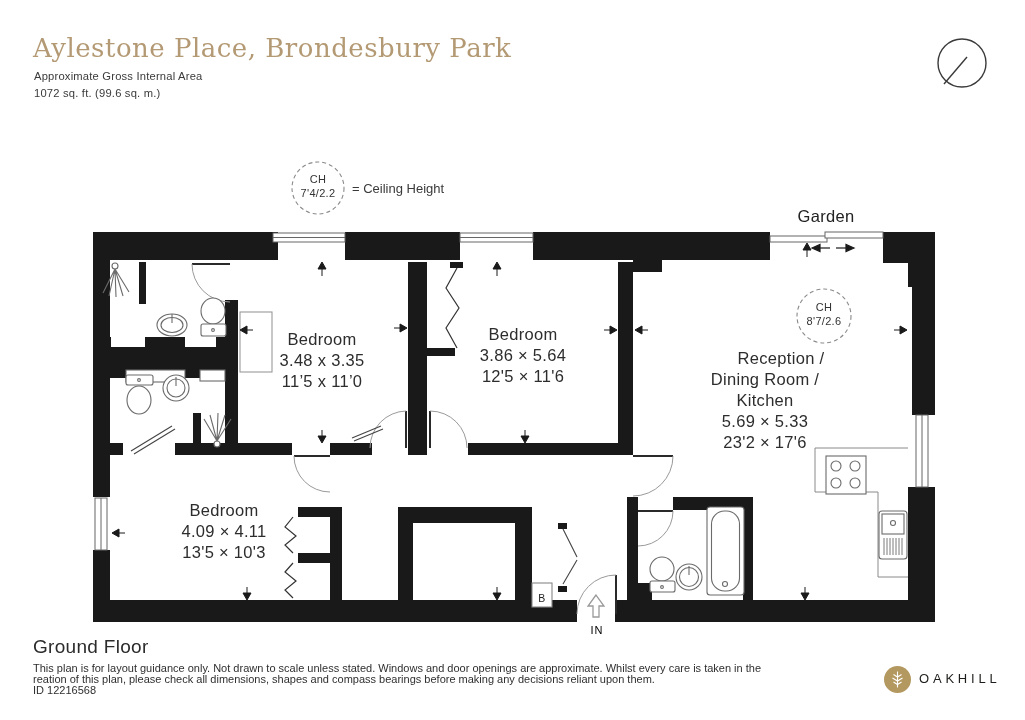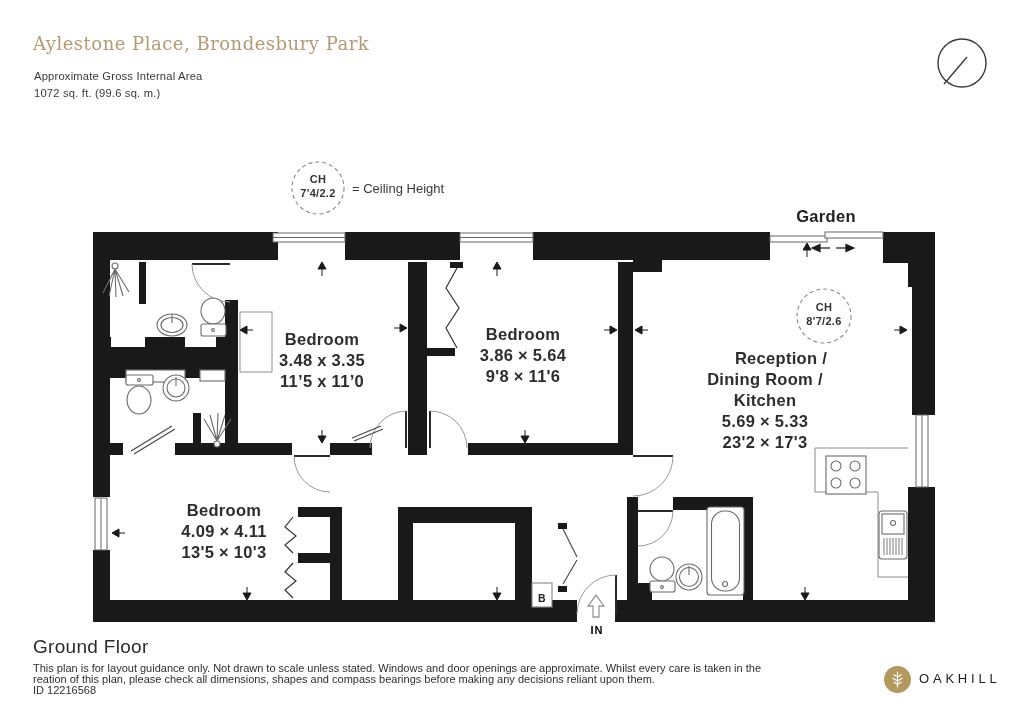--- a/index.html
+++ b/index.html
@@ -1,23 +1,23 @@
 <!DOCTYPE html>
 <html><head>
 <meta charset="utf-8">
 <style>
   html,body{margin:0;padding:0;}
   body{width:1025px;height:720px;background:#ffffff;position:relative;overflow:hidden;
        font-family:"Liberation Sans",sans-serif;}
   .abs{position:absolute;}
-  .title{left:33px;top:33px;font-family:"DejaVu Serif",serif;font-size:18px;
+  .title{left:33px;top:33px;font-family:"DejaVu Serif",serif;font-size:26px;
          color:#b49a74;letter-spacing:.5px;font-weight:500;}
   .sub{left:34px;font-size:11.2px;color:#3a3a3a;letter-spacing:.2px;}
   .lbl{position:absolute;transform:translateX(-50%);text-align:left;white-space:nowrap;
-       font-size:16.5px;line-height:21px;color:#2d2d2d;letter-spacing:.3px;font-weight:bold;}
+       font-size:16.5px;line-height:21px;color:#2d2d2d;letter-spacing:.3px;}
   .small{font-size:11px;line-height:13px;color:#333;}
   .chmean{position:absolute;font-size:13px;color:#3a3a3a;}
   .garden{font-size:16.5px;color:#222;}
   .inlbl{font-size:11px;color:#000000;letter-spacing:1px;}
   .blbl{font-size:10.5px;color:#222;}
   .floor{left:33px;top:636px;font-size:19px;color:#2b2b2b;letter-spacing:.3px;}
   .disc{left:33px;font-size:11px;line-height:11px;color:#2f2f2f;}
   .brand{left:919px;top:671px;font-size:13px;color:#1d1d1b;letter-spacing:3.8px;font-weight:500;}
   svg{display:block;}
   .plan-svg{position:absolute;left:0;top:0;}
@@ -255,29 +255,29 @@
 
 <div class="abs" style="left:322px;top:329px">
   <div class="lbl" style="left:0;top:0">Bedroom</div>
   <div class="lbl" style="left:0;top:21px">3.48 x 3.35</div>
   <div class="lbl" style="left:0;top:42px">11’5 x 11’0</div>
 </div>
 
 <div class="abs" style="left:523px;top:324px">
   <div class="lbl" style="left:0;top:0">Bedroom</div>
   <div class="lbl" style="left:0;top:21px">3.86 × 5.64</div>
-  <div class="lbl" style="left:0;top:42px">9'8 × 11'6</div>
+  <div class="lbl" style="left:0;top:42px">12'5 × 11'6</div>
 </div>
 
 <div class="abs" style="left:765px;top:348px">
   <div class="lbl" style="left:16px;top:0">Reception /</div>
   <div class="lbl" style="left:0;top:21px">Dining Room /</div>
   <div class="lbl" style="left:0;top:42px">Kitchen</div>
   <div class="lbl" style="left:0;top:63px">5.69 × 5.33</div>
-  <div class="lbl" style="left:0;top:84px">23'2 × 17'3</div>
+  <div class="lbl" style="left:0;top:84px">23'2 × 17'6</div>
 </div>
 
 <div class="abs" style="left:224px;top:500px">
   <div class="lbl" style="left:0;top:0">Bedroom</div>
   <div class="lbl" style="left:0;top:21px">4.09 × 4.11</div>
   <div class="lbl" style="left:0;top:42px">13'5 × 10'3</div>
 </div>
 
 <div class="lbl small" style="left:824px;top:301px">CH</div>
 <div class="lbl small" style="left:824px;top:315px">8'7/2.6</div>

